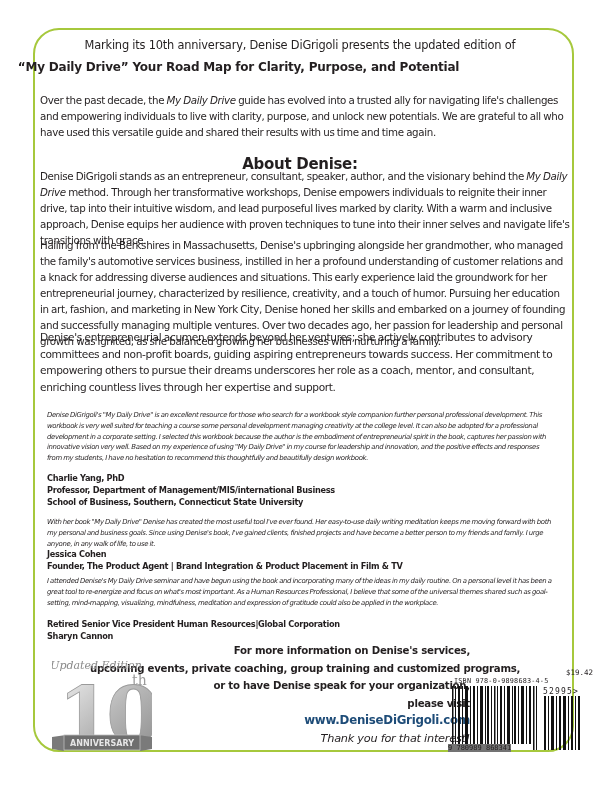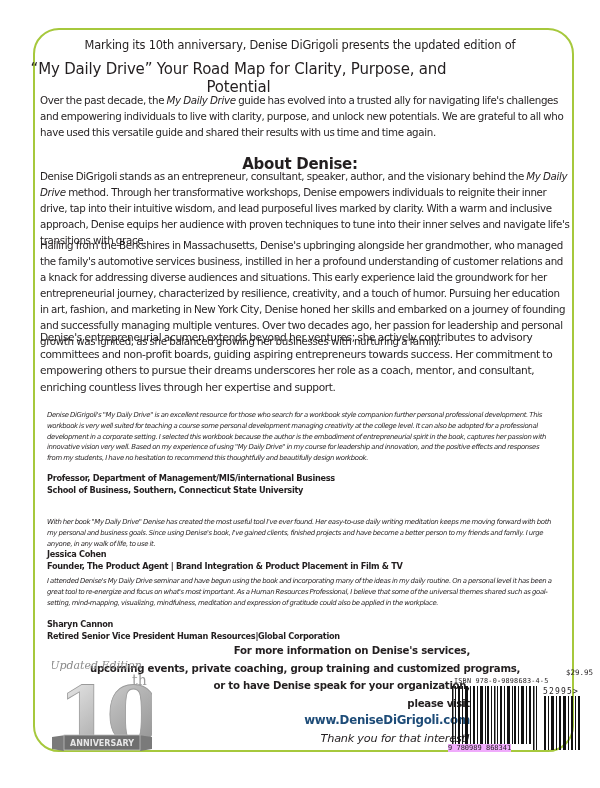--- a/index.html
+++ b/index.html
@@ -2,36 +2,36 @@
 <html><head>
 <meta charset="utf-8">
 <style>
   html, body { margin: 0; padding: 0; background: #ffffff; }
   body { width: 600px; height: 788px; position: relative; overflow: hidden;
          font-family: "DejaVu Sans", sans-serif; color: #231f20; }
   .frame { position: absolute; left: 33px; top: 28px; width: 541px; height: 724px;
            border: 2.5px solid #a6c83c; border-radius: 26px; box-sizing: border-box; }
   .abs { position: absolute; }
   .intro { left: 0; width: 600px; top: 38px; text-align: center; font-size: 11.4px; letter-spacing: -0.2px; }
-  .title { left: 0; width: 477px; top: 60px; text-align: center; font-size: 15px; font-weight: normal; letter-spacing: -0.2px; }
+  .title { left: 0; width: 477px; top: 60px; text-align: center; font-size: 12px; font-weight: bold; letter-spacing: -0.2px; }
   .para { left: 40px; width: 530px; font-size: 10.3px; line-height: 16px; letter-spacing: -0.35px; word-spacing: -0.5px; }
   .para i { font-style: italic; }
   .about-head { left: 0; width: 600px; top: 155px; text-align: center; font-size: 15px; font-weight: bold; letter-spacing: -0.3px; }
   .testi { left: 47px; width: 508px; font-size: 6.9px; line-height: 10.8px; font-style: italic; letter-spacing: -0.35px; word-spacing: -0.4px; }
   .sig { left: 47px; width: 520px; font-size: 8.2px; line-height: 11.8px; font-weight: bold; letter-spacing: -0.3px; }
   .cta { left: 130px; width: 340px; text-align: right; font-size: 10.2px; font-weight: bold; line-height: 17.5px; letter-spacing: -0.25px; }
   .cta .wide { white-space: nowrap; margin-left: -40px; margin-right: -40px; display: block; }
   .url { color: #1e4c78; font-size: 11.8px; }
   .thanks { font-weight: normal; font-style: italic; font-size: 11.3px; }
   .badge { left: 52px; top: 655px; width: 100px; height: 110px; }
   .barcode { left: 448px; top: 668px; width: 140px; height: 86px; font-family: "DejaVu Sans Mono", monospace; }
   .bc-price { position: absolute; left: 118px; top: 0; font-size: 7.5px; }
   .bc-isbn { position: absolute; left: 6px; top: 9px; font-size: 6.8px; letter-spacing: 0.2px; white-space: nowrap; }
   .bc-addon { position: absolute; left: 95px; top: 19px; font-size: 8px; letter-spacing: 1.2px; }
-  .bc-num { position: absolute; left: 0; top: 76px; font-size: 7px; white-space: nowrap; background:#f0abfc; }
+  .bc-num { position: absolute; left: 0; top: 76px; font-size: 7px; white-space: nowrap; background:#737373; }
 </style>
 </head>
 <body>
 
 <div class="frame"></div>
 
 <div class="abs intro">Marking its 10th anniversary, Denise DiGrigoli presents the updated edition of</div>
 <div class="abs title">“My Daily Drive”  Your Road Map for Clarity, Purpose, and Potential</div>
 
 <div class="abs para" style="top:92px"><span>Over the past decade, the </span><i>My Daily Drive</i><span> guide has evolved into a trusted ally for navigating life's challenges and empowering individuals to live with clarity, purpose, and unlock new potentials. We are grateful to all who have used this versatile guide and shared their results with us time and time again.</span></div>
@@ -39,34 +39,35 @@
 <div class="abs about-head">About Denise:</div>
 
 <div class="abs para" style="top:168px"><span>Denise DiGrigoli stands as an entrepreneur, consultant, speaker, author, and the visionary behind the </span><i>My Daily Drive</i><span> method. Through her transformative workshops, Denise empowers individuals to reignite their inner drive, tap into their intuitive wisdom, and lead purposeful lives marked by clarity.  With a warm and inclusive approach, Denise equips her audience with proven techniques to tune into their inner selves and navigate life's transitions with grace.</span></div>
 
 <div class="abs para" style="top:237px">Hailing from the Berkshires in Massachusetts, Denise's upbringing alongside her grandmother, who managed the family's automotive services business, instilled in her a profound understanding of customer relations and a knack for addressing diverse audiences and situations. This early experience laid the groundwork for her entrepreneurial journey, characterized by resilience, creativity, and a touch of humor. Pursuing her education in art, fashion, and marketing in New York City, Denise honed her skills and embarked on a journey of founding and successfully managing multiple ventures. Over two decades ago, her passion for leadership and personal growth was ignited, as she balanced growing her businesses with nurturing a family.</div>
 
 <div class="abs para" style="top:329px; font-size:10.6px; line-height:16.5px;">Denise's entrepreneurial acumen extends beyond her ventures; she actively contributes to advisory committees and non-profit boards, guiding aspiring entrepreneurs towards success. Her commitment to empowering others to pursue their dreams underscores her role as a coach, mentor, and consultant, enriching countless lives through her expertise and support.</div>
 
 <div class="abs testi" style="top:410px">Denise DiGrigoli's "My Daily Drive" is an excellent resource for those who search for a workbook style companion further personal professional development. This workbook is very well suited for teaching a course some personal development managing creativity at the college level. It can also be adopted for a professional development in a corporate setting.  I selected this workbook because the author is the embodiment of entrepreneurial spirit in the book, captures her passion with innovative vision very well.  Based on my experience of using "My Daily Drive" in my course for leadership and innovation, and the positive effects and responses from my students, I have no hesitation to recommend this thoughtfully and beautifully design workbook.</div>
 <div class="abs sig" style="top:473px">
+  <div>Charlie Yang, PhD</div>
   <div>Professor, Department of Management/MIS/international Business</div>
   <div>School of Business, Southern, Connecticut State University</div>
 </div>
 
 <div class="abs testi" style="top:517px">With her book "My Daily Drive" Denise has created the most useful tool I've ever found. Her easy-to-use daily writing meditation keeps me moving forward with both my personal and business goals.  Since using Denise's book, I've gained clients, finished projects and have become a better person to my friends and family. I urge anyone, in any walk of life, to use it.</div>
 <div class="abs sig" style="top:549px">
   <div>Jessica Cohen</div>
   <div>Founder, The Product Agent | Brand Integration &amp; Product Placement in Film &amp; TV</div>
 </div>
 
 <div class="abs testi" style="top:576px">I attended Denise's My Daily Drive seminar and have begun using the book and incorporating many of the ideas in my daily routine. On a personal level it has been a great tool to re-energize and focus on what's most important. As a Human Resources Professional, I believe that some of the universal themes shared such as goal-setting, mind-mapping, visualizing, mindfulness, meditation and expression of gratitude could also be applied in the workplace.</div>
 <div class="abs sig" style="top:619px">
+  <div>Retired Senior Vice President Human Resources|Global Corporation</div>
   <div>Sharyn Cannon</div>
-  <div>Retired Senior Vice President Human Resources|Global Corporation</div>
 </div>
 
 <div class="abs cta" style="top:642px">
   <div>For more information on Denise's services,</div>
   <div class="wide">upcoming events, private coaching, group training and customized programs,</div>
   <div>or to have Denise speak for your organization,</div>
   <div>please visit</div>
   <div class="url">www.DeniseDiGrigoli.com</div>
   <div class="thanks">Thank you for that interest!</div>
 </div>
@@ -84,21 +85,21 @@
     <text x="6" y="88" font-family="DejaVu Serif, serif" font-size="78" font-weight="bold" fill="url(#silver)" stroke="#9a9a9a" stroke-width="0.8" letter-spacing="-6">10</text>
     <text x="80" y="30" font-family="DejaVu Serif, serif" font-size="14" fill="#9a9a9a">th</text>
     <polygon points="0,82 14,80 12,96 0,94" fill="#7a7a7a"></polygon>
     <polygon points="100,82 86,80 88,96 100,94" fill="#7a7a7a"></polygon>
     <rect x="12" y="80" width="76" height="15" fill="#6e6e6e" stroke="#bdbdbd" stroke-width="0.8"></rect>
     <text x="50" y="91" text-anchor="middle" font-family="DejaVu Sans, sans-serif" font-size="8" font-weight="bold" fill="#e6e6e6">ANNIVERSARY</text>
   </svg>
 </div>
 
 <div class="abs barcode">
-  <div class="bc-price">$29.95</div>
+  <div class="bc-price">$19.42</div>
   <div class="bc-isbn">ISBN 978-0-9898683-4-5</div>
   <div class="bc-addon">52995&gt;</div>
   <svg style="position:absolute;left:4px;top:18px" width="136" height="64" viewBox="0 0 136 64">
     <g fill="#111">
       <rect x="0" y="0" width="1.5" height="64"></rect>
         <rect x="3" y="0" width="1" height="64"></rect>
       <rect x="6" y="0" width="2" height="58"></rect>
         <rect x="10" y="0" width="1" height="58"></rect>
       <rect x="13" y="0" width="3" height="58"></rect>
         <rect x="18" y="0" width="1" height="58"></rect>

